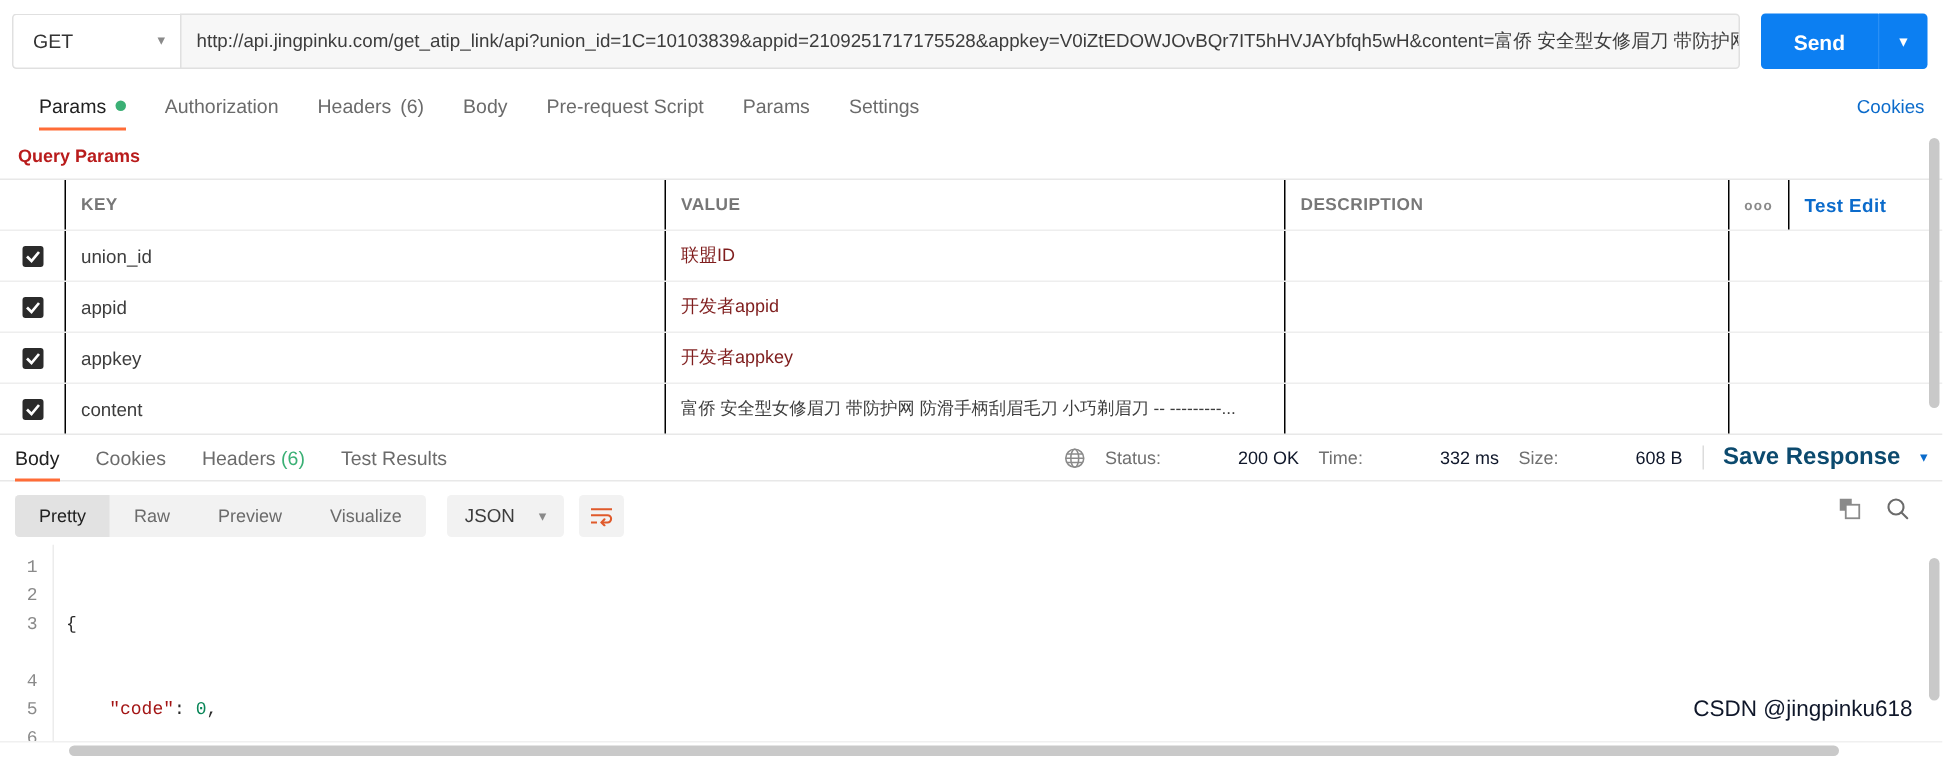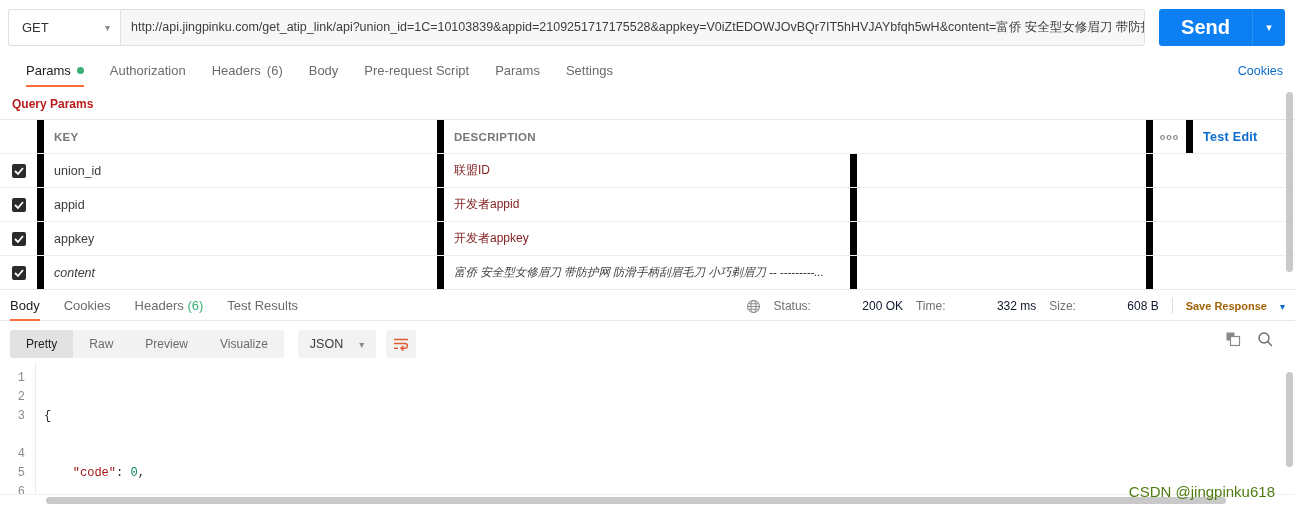--- a/index.html
+++ b/index.html
@@ -61,21 +61,21 @@
     overflow: hidden;
     font-family: "Liberation Sans", sans-serif;
   }
   .send-group {
     display: flex;
     margin-left: 14px;
   }
   .send-btn {
     background: #0c7ff2;
     color: #fff;
-    font-size: 20px;
+    font-size: 14px;
     font-weight: bold;
     height: 37px;
     padding: 0 22px;
     display: flex;
     align-items: center;
     border-radius: 3px 0 0 3px;
     cursor: pointer;
   }
   .send-caret {
     background: #0c7ff2;
@@ -150,26 +150,26 @@
     border-top: 1px solid #e8e8e8;
     border-bottom: 1px solid #e8e8e8;
     font-size: 12.5px;
   }
   .ptr {
     display: flex;
     height: 33px;
     border-bottom: 1px solid #eeeeee;
     align-items: stretch;
   }
-  .ptr:last-child { border-bottom: none; font-style: italic; }
+  .ptr:last-child { border-bottom: none; }
   .pt-head { color: #777; font-size: 11.5px; font-weight: bold; letter-spacing: .3px; }
   .pc {
     display: flex;
     align-items: center;
-    border-right: 7px solid #000000;
+    border-right: 1px solid #000000;
     padding-left: 10px;
     box-sizing: border-box;
     overflow: hidden;
     white-space: nowrap;
   }
   .pc-check { width: 44px; justify-content: center; padding-left: 0; }
   .pc-key   { width: 400px; }
   .pc-val   { width: 413px; }
   .pc-desc  { flex: 1; }
   .pc-dots  { width: 40px; justify-content: center; padding-left: 0; color:#8a8a8a; letter-spacing:1px; font-size:9px;}
@@ -222,21 +222,21 @@
     display: flex;
     align-items: center;
     gap: 13px;
     font-size: 12px;
     color: #707070;
   }
   .resp-meta .val { color: #0f172a; margin-left: 48px; }
   .meta-sep {
     width: 1px; height: 16px; background: #dcdcdc;
   }
-  .save-resp { color: #a16207; font-weight: bold; font-size: 11px; cursor:pointer;}
+  .save-resp { color: #0c4a6e; font-weight: bold; font-size: 16px; cursor:pointer;}
   .globe { color: #8a8a8a; display:flex; }
 
   
   .fmt-bar {
     display: flex;
     align-items: center;
     height: 38px;
     padding: 4px 10px 0 10px;
     position: relative;
   }
@@ -355,23 +355,23 @@
   .bottom-strip {
     position: absolute;
     left: 0; right: 0; bottom: 0;
     height: 13px;
     background: #fff;
     border-top: 1px solid #f0f0f0;
   }
   .watermark {
     position: absolute;
     right: 20px;
-    bottom: 8px;
+    bottom: 27px;
     font-size: 15px;
-    color: #4d7c0f;
+    color: #0f172a;
     font-family: "Liberation Sans", sans-serif;
     pointer-events: none;
   }
 </style>
 </head>
 <body>
 
 <div class="urlbar">
   <div class="method-select">
     <span>GET</span>
@@ -411,20 +411,21 @@
   <div class="cookies-link">Cookies</div>
 </div>
 
 <div class="query-params-label">Query Params</div>
 
 <div class="params-table">
 
   <div class="ptr pt-head">
     <div class="pc pc-check"></div>
     <div class="pc pc-key">KEY</div>
+    <div class="pc pc-val">VALUE</div>
     <div class="pc pc-desc">DESCRIPTION</div>
     <div class="pc pc-dots">ooo</div>
     <div class="pc pc-bulk pc-last">Test Edit</div>
   </div>
 
   <div class="ptr">
     <div class="pc pc-check">
       <span class="cbox">
         <svg width="10" height="10" viewBox="0 0 10 10">
             <path d="M1 5 L4 8 L9 2" stroke="#fff" stroke-width="1.8" fill="none"></path>

